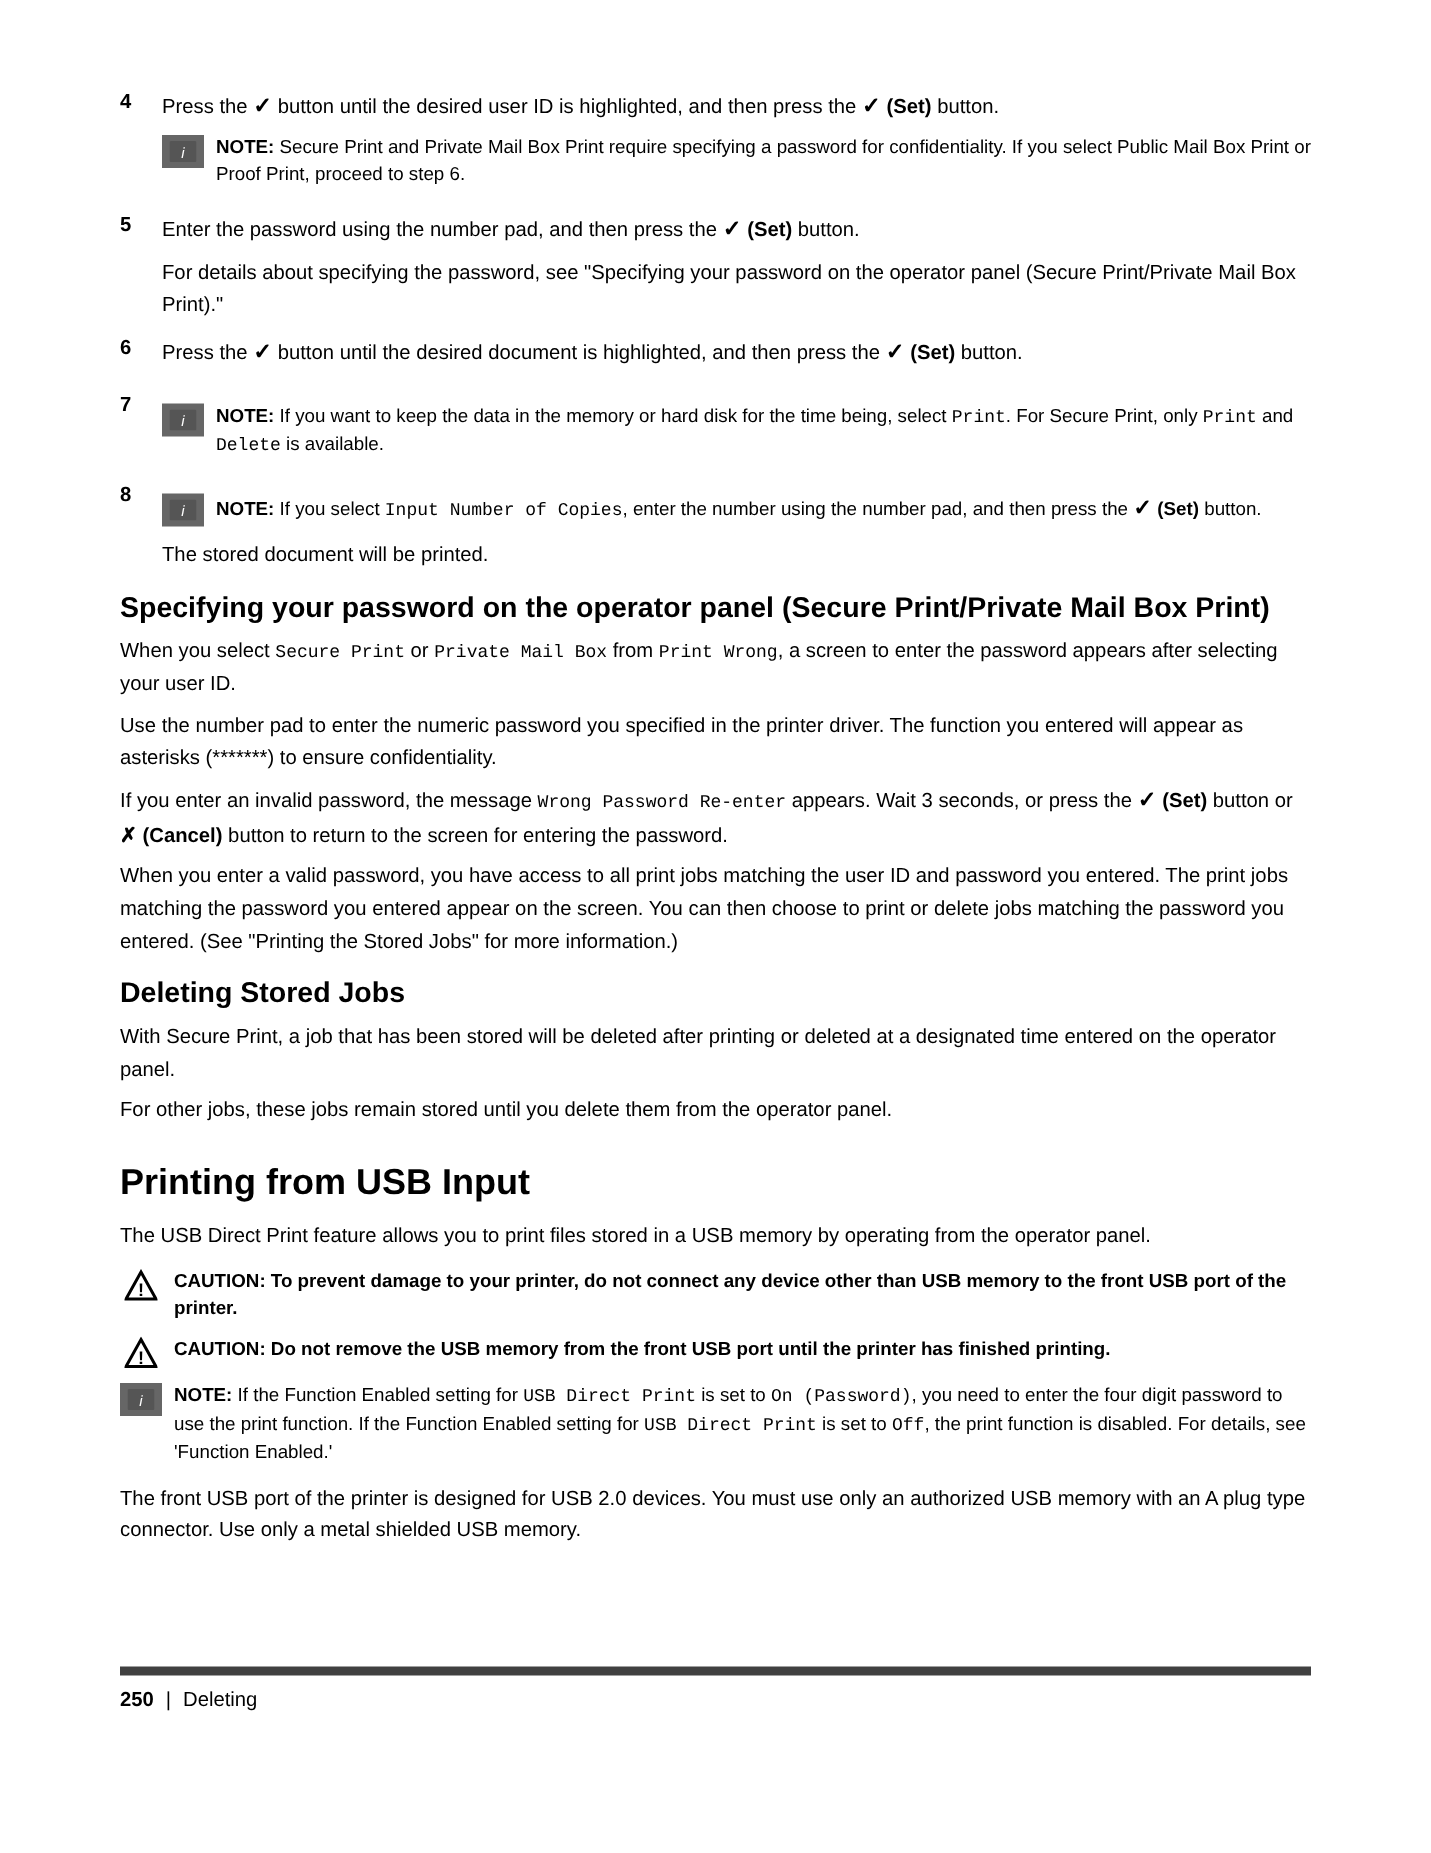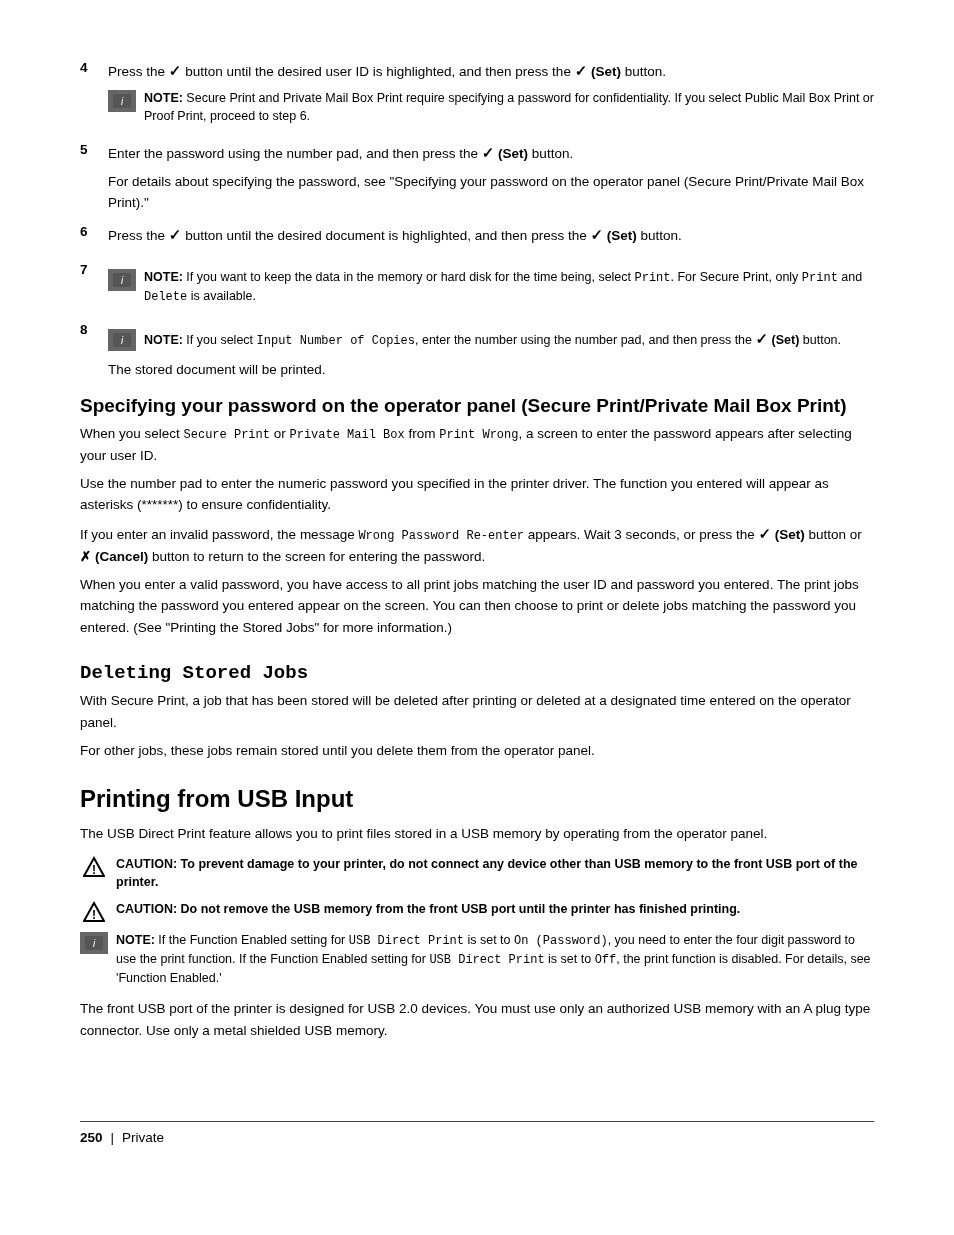--- a/index.html
+++ b/index.html
@@ -252,21 +252,21 @@
 </div>
 
 <div class="paragraph">
   If you enter an invalid password, the message <code>Wrong Password Re-enter</code> appears. Wait 3 seconds, or press the <span class="checkmark">✓</span> <strong>(Set)</strong> button or <span style="font-weight:bold;">✗ (Cancel)</span> button to return to the screen for entering the password.
 </div>
 
 <div class="paragraph">
   When you enter a valid password, you have access to all print jobs matching the user ID and password you entered. The print jobs matching the password you entered appear on the screen. You can then choose to print or delete jobs matching the password you entered. (See "Printing the Stored Jobs" for more information.)
 </div>
 
-<div class="section-heading" style="margin-top:24px;font-family:Liberation Mono, monospace;">
+<div class="section-heading" style="margin-top:14px;">
   Deleting Stored Jobs
 </div>
 
 <div class="paragraph">
   With Secure Print, a job that has been stored will be deleted after printing or deleted at a designated time entered on the operator panel.
 </div>
 
 <div class="paragraph">
   For other jobs, these jobs remain stored until you delete them from the operator panel.
 </div>
@@ -306,17 +306,17 @@
       <text x="9" y="11" text-anchor="middle" fill="white" font-size="10" font-style="italic" font-family="Arial">i</text>
     </svg>
   </div>
   <div class="note-text">
     <strong>NOTE:</strong> If the Function Enabled setting for <code>USB Direct Print</code> is set to <code>On (Password)</code>, you need to enter the four digit password to use the print function. If the Function Enabled setting for <code>USB Direct Print</code> is set to <code>Off</code>, the print function is disabled. For details, see 'Function Enabled.'
   </div>
 </div>
 
 <div class="paragraph" style="margin-top:10px;">The front USB port of the printer is designed for USB 2.0 devices. You must use only an authorized USB memory with an A plug type connector. Use only a metal shielded USB memory.</div>
 
-<div style="margin-top: 80px; border-top: 1px solid #404040; padding-top: 8px; display: flex; align-items: flex-start;">
+<div style="margin-top: 80px; border-top: 6px solid #404040; padding-top: 8px; display: flex; align-items: flex-start;">
   <span class="footer-text">250</span>
   <span class="footer-divider" style="margin: 0 8px;">|</span>
-  <span>Private</span>
+  <span>Deleting</span>
 </div>
 
 </body></html>

